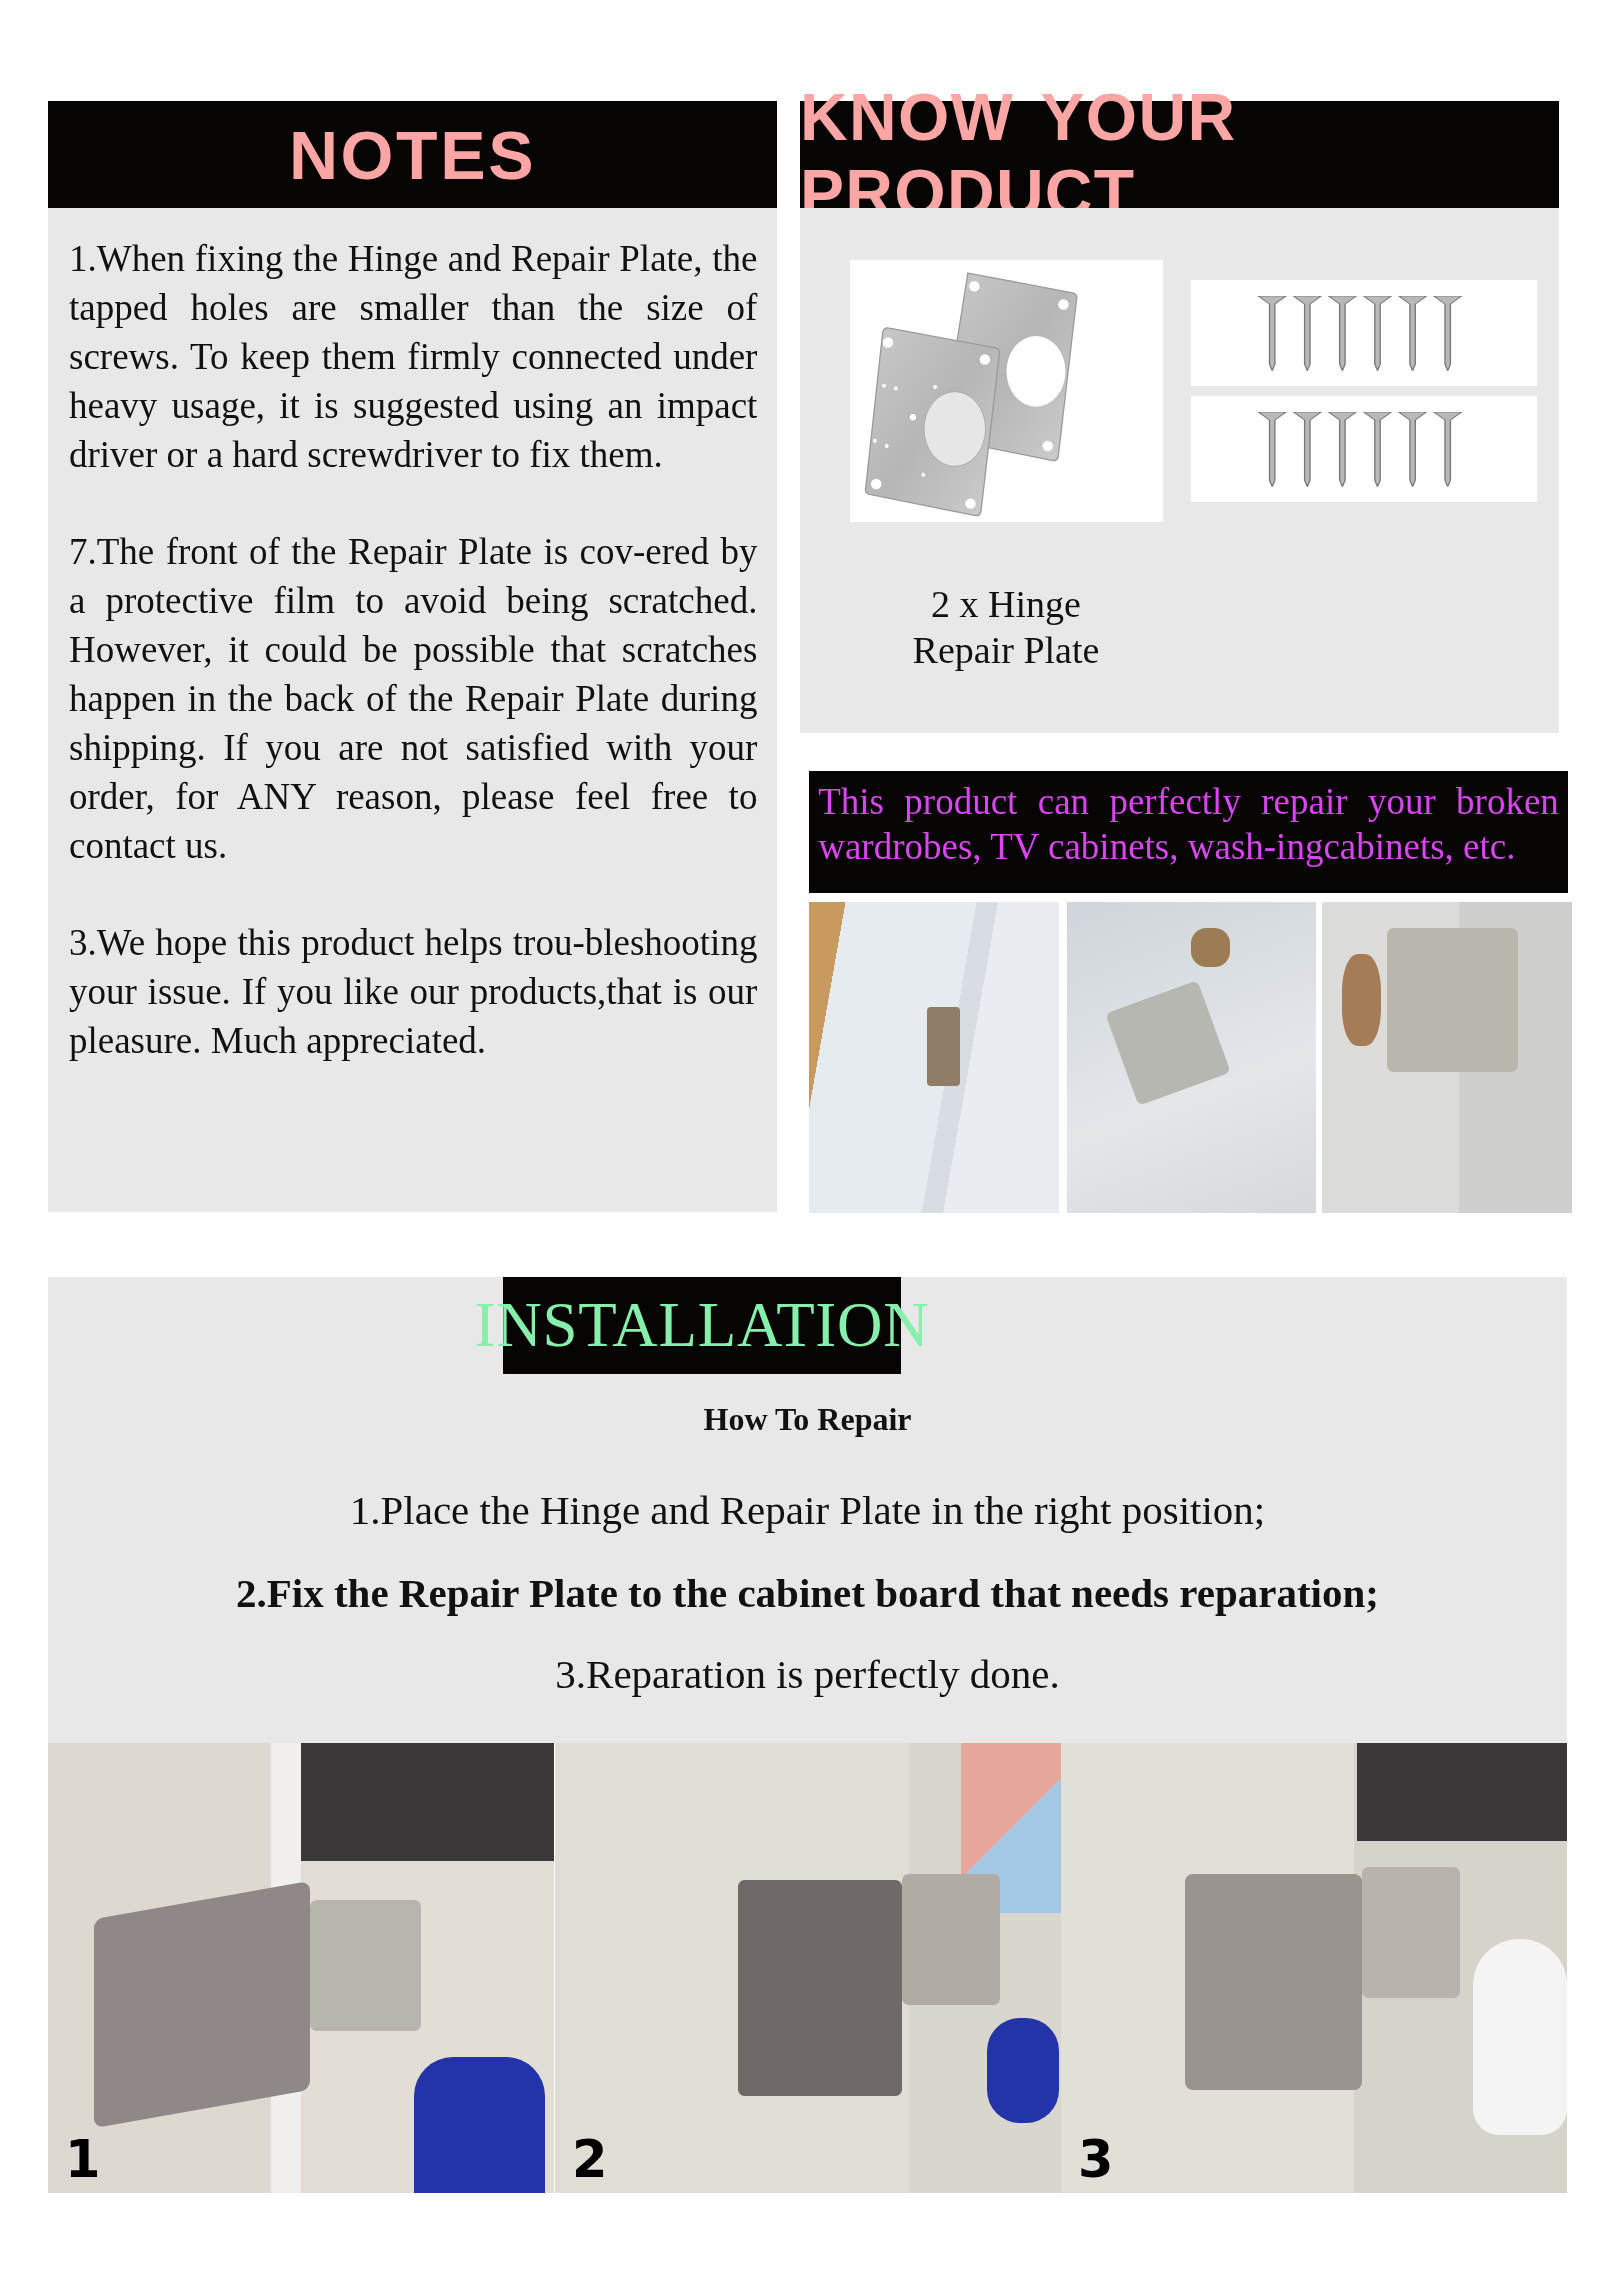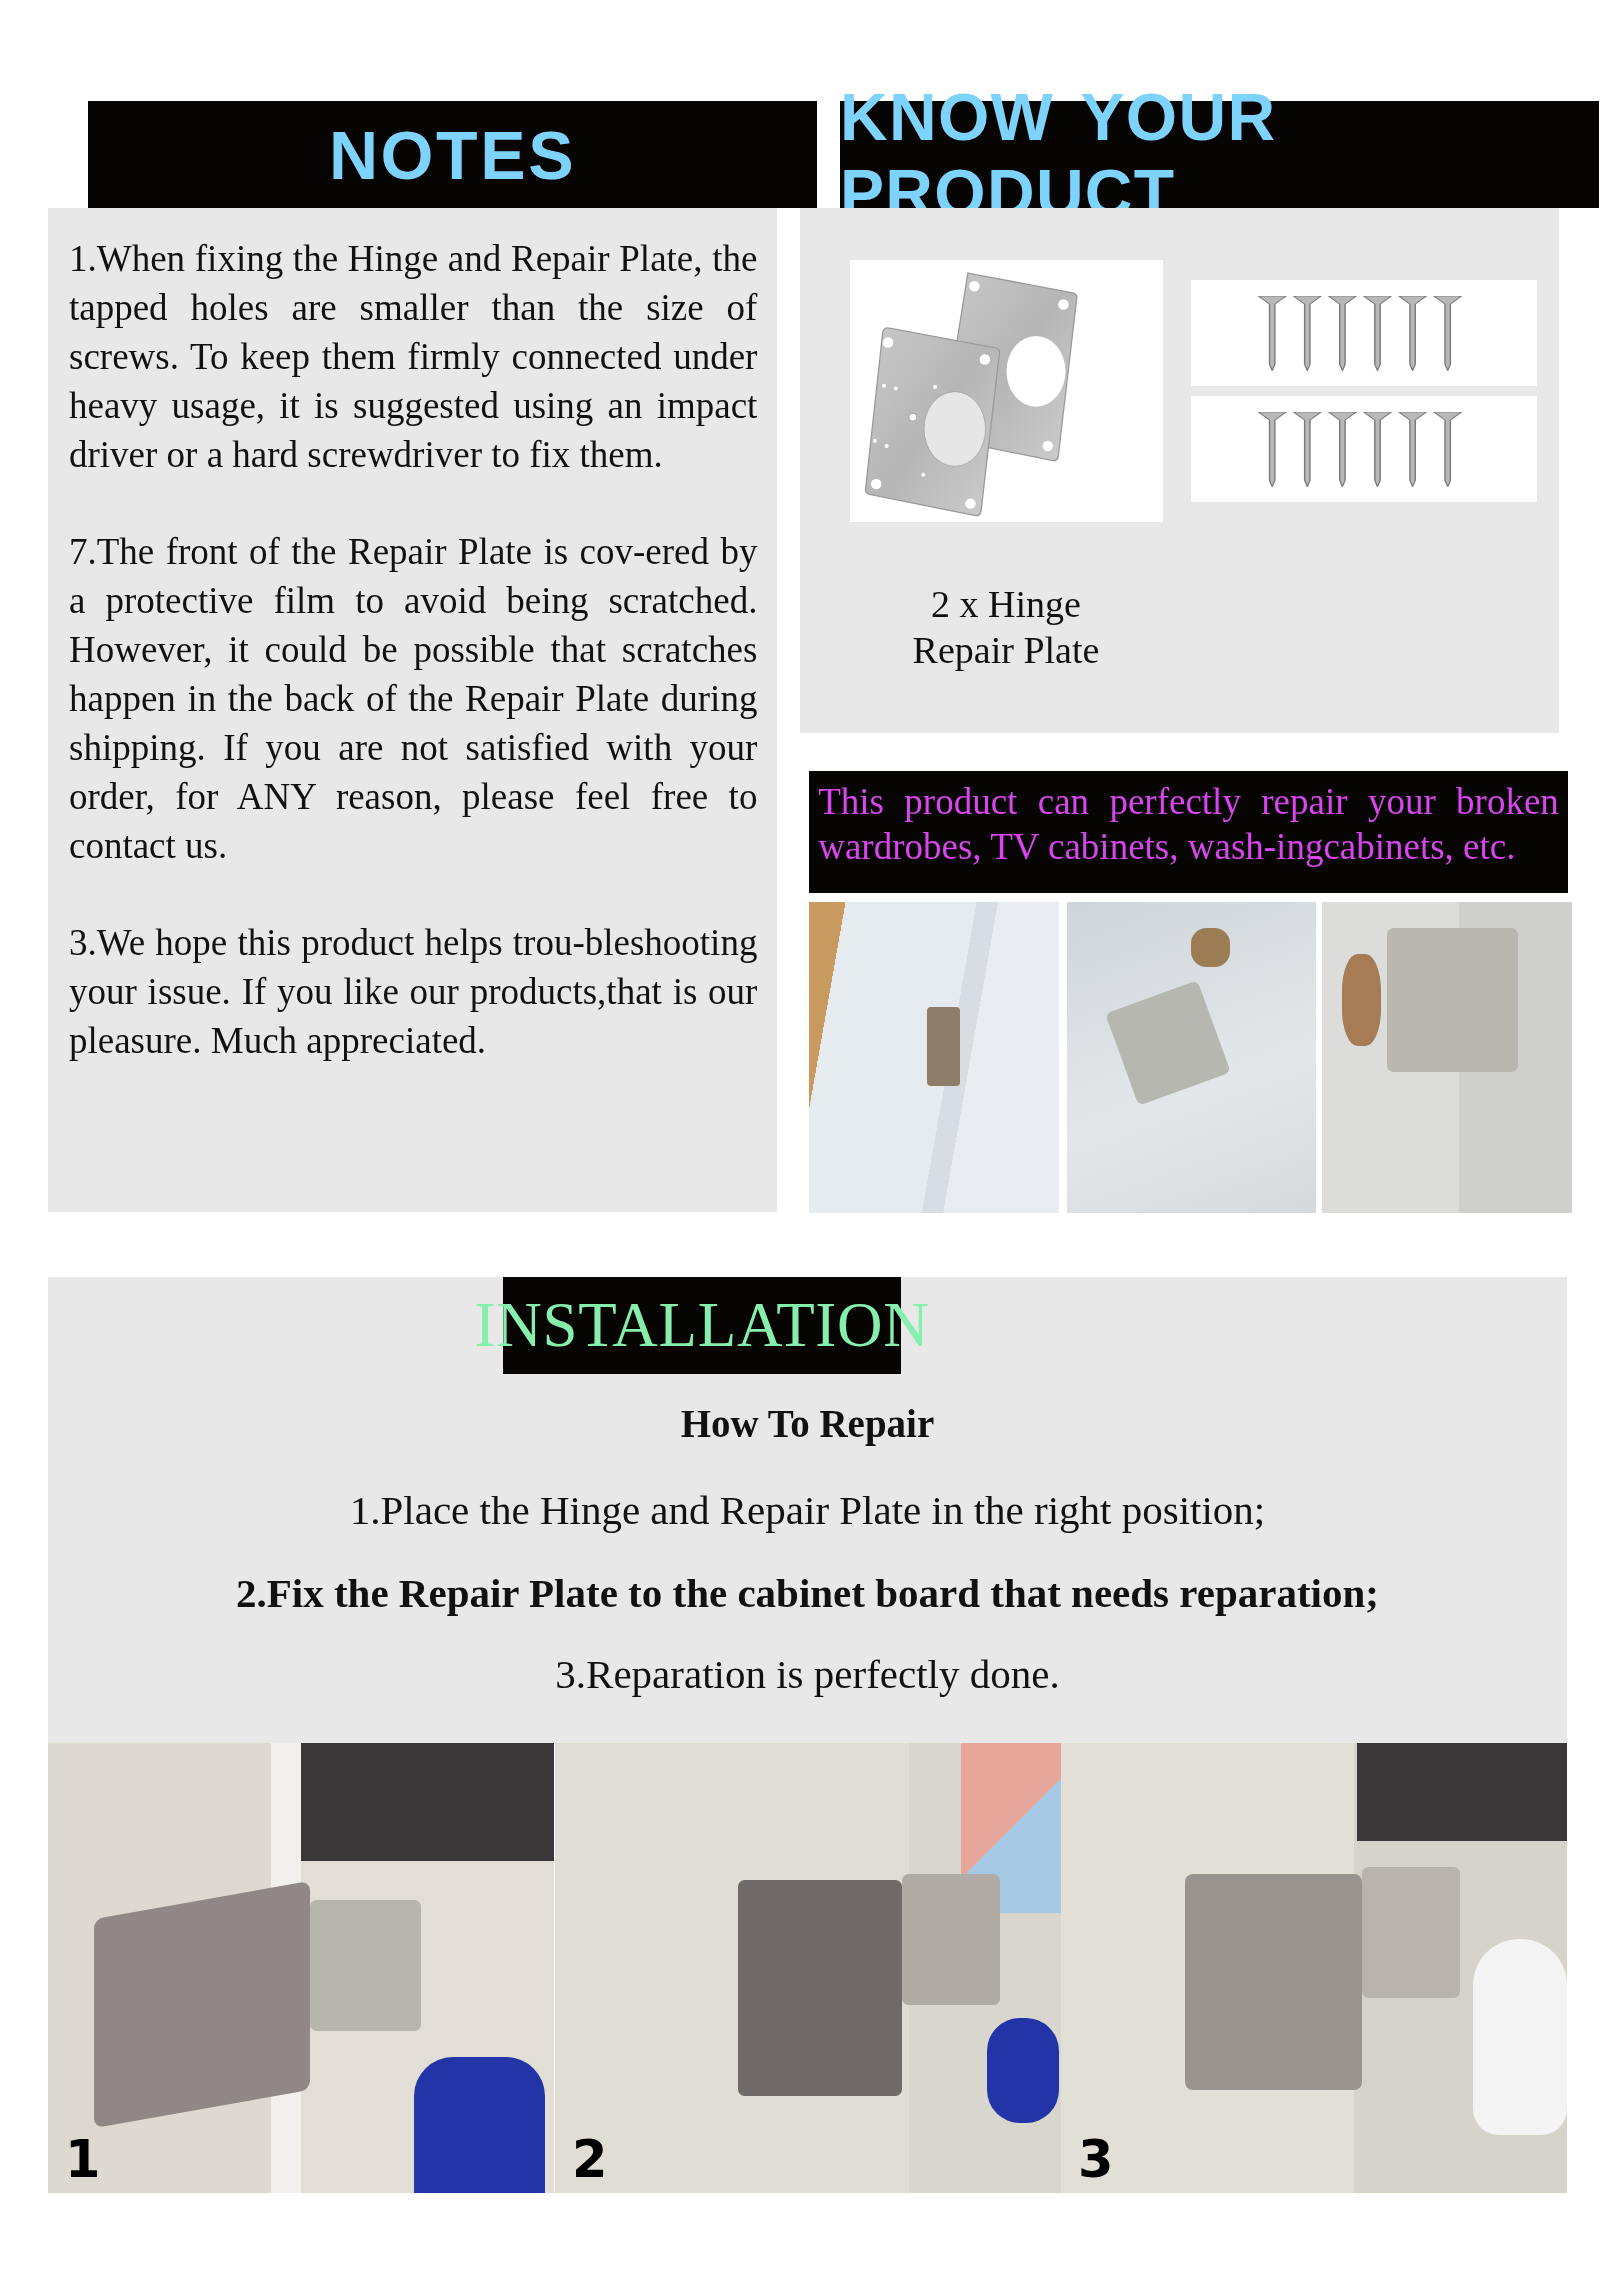--- a/index.html
+++ b/index.html
@@ -1,20 +1,20 @@
 <!DOCTYPE html>
 <html style="font-size:10.5px"><head>
 <meta charset="utf-8">
 <style>
   html,body{margin:0;padding:0;background:#ffffff;}
   body{width:1623px;height:2295px;position:relative;overflow:hidden;font-family:"Liberation Serif","DejaVu Serif",serif;color:#111;}
   .abs{position:absolute;box-sizing:border-box;}
   .black{background:#070404;color:#fff;}
   .grey{background:#e8e8e8;}
-  .sans-head{font-family:"Liberation Sans","DejaVu Sans",sans-serif;font-weight:bold;color:#7dd3fc;display:flex;align-items:center;justify-content:center;margin-left:40px;}
+  .sans-head{font-family:"Liberation Sans","DejaVu Sans",sans-serif;font-weight:bold;color:#fca5a5;display:flex;align-items:center;justify-content:center;}
   .notes-text{font-size:37px;line-height:49px;text-align:justify;}
   .notes-text p{margin:0 0 48px 0;}
   .notes-text p:last-child{margin-bottom:4px;}
   .caption{font-size:38px;line-height:46px;text-align:center;}
   .white-card{background:#fff;}
   .photo{overflow:hidden;}
   .step-num{font-family:"DejaVu Sans","Liberation Sans",sans-serif;font-weight:bold;font-size:51px;color:#000;position:absolute;left:17px;bottom:3.9px;}
   .install-line{position:absolute;left:0;right:0;text-align:center;font-size:41px;}
 </style>
 </head>
@@ -138,21 +138,21 @@
 </div>
 <div class="abs photo" style="left:1322px;top:902px;width:250px;height:311px;background:linear-gradient(90deg,#dcdcda 0 55%,#cfcfcd 55% 100%);">
   <div class="abs" style="left:19.6px;top:52px;width:39px;height:92px;background:#a57c55;border-radius:40%;"></div>
   <div class="abs" style="left:65px;top:26px;width:131px;height:144px;background:#b9b6ae;border-radius:6.5px;"></div>
 </div>
 
 <div class="abs grey" style="left:48px;top:1277px;width:1519px;height:466px;">
   <div class="abs black" style="left:455px;top:0;width:398px;height:97px;display:flex;align-items:center;justify-content:center;font-size:63px;letter-spacing:0.7px;color:#86efac;">
     <span>INSTALLATION</span>
   </div>
-  <div class="install-line" style="top:124px;font-size:39px;font-weight:bold;">How To Repair</div>
+  <div class="install-line" style="top:124px;font-size:32px;font-weight:bold;">How To Repair</div>
   <div class="install-line" style="top:209px;">1.Place the Hinge and Repair Plate in the right position;</div>
   <div class="install-line" style="top:292px;font-weight:bold;">2.Fix the Repair Plate to the cabinet board that needs reparation;</div>
   <div class="install-line" style="top:373px;">3.Reparation is perfectly done.</div>
 </div>
 
 <div class="abs photo" style="left:48px;top:1743px;width:506px;height:450px;background:linear-gradient(90deg,#ddd9d0 0 44%,#f2f0ec 44% 50%,#e2ded5 50% 100%);">
   <div class="abs" style="left:253px;top:0;width:254px;height:118px;background:#3a3839;"></div>
   <div class="abs" style="left:46px;top:157px;width:216px;height:209px;background:#8f8887;border-radius:9.2px;transform:skewY(-10deg);"></div>
   <div class="abs" style="left:262px;top:157px;width:111px;height:131px;background:#b8b4ae;border-radius:6.5px;"></div>
   <div class="abs" style="left:366px;top:314px;width:131px;height:136px;background:#2234a8;border-radius:39px 39px 0 0;"></div>

